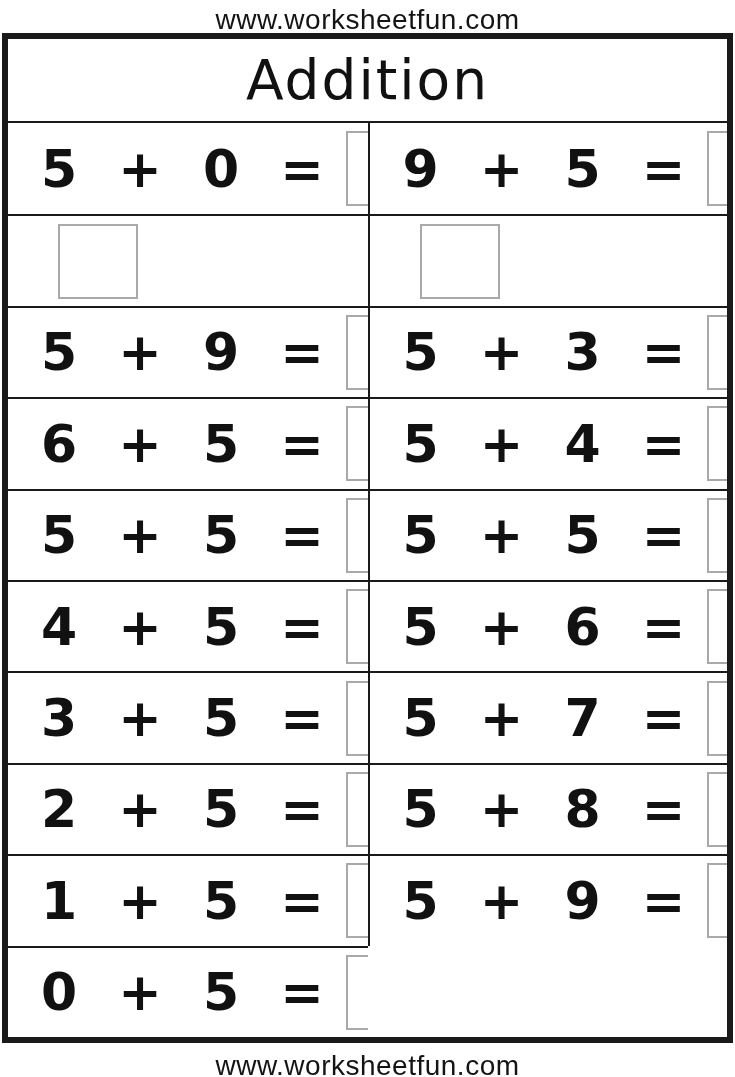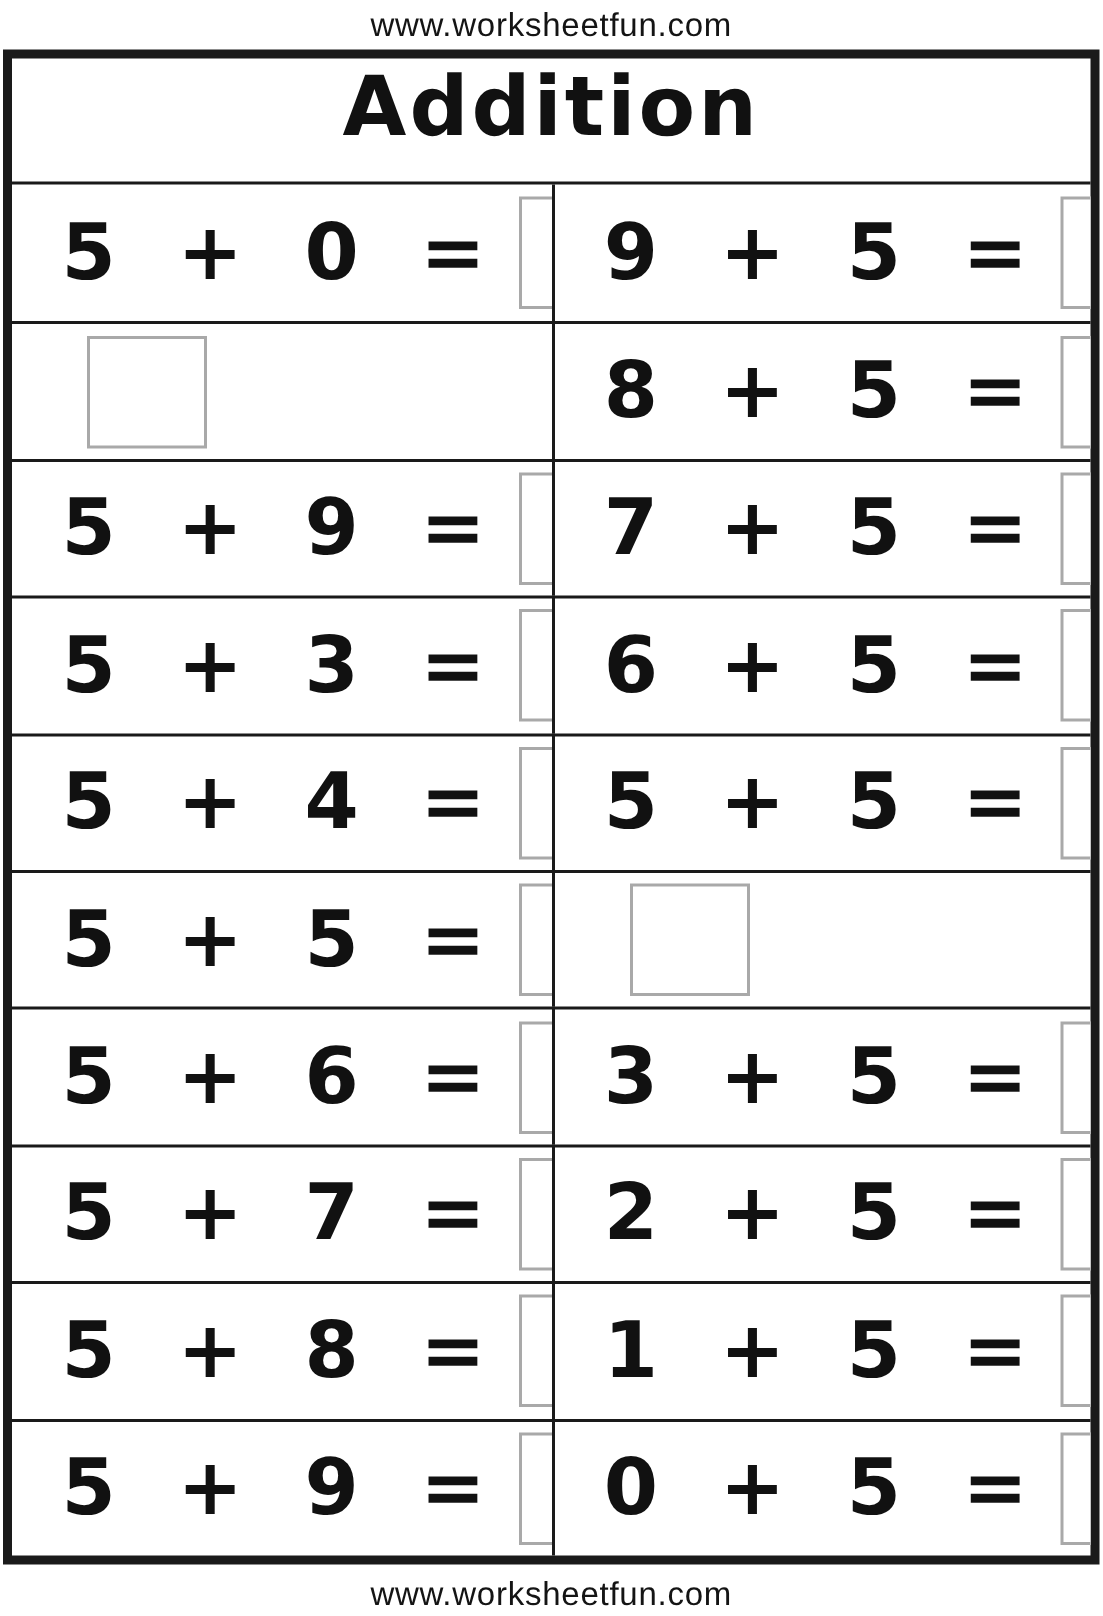--- a/index.html
+++ b/index.html
@@ -11,21 +11,21 @@
     width: 735px;
     height: 1077px;
     background: #ffffff;
     overflow: hidden;
     font-family: "DejaVu Sans", sans-serif;
     color: #111111;
   }
   .site-url {
     text-align: center;
     font-family: "Liberation Sans", sans-serif;
-    font-size: 22px;
+    font-size: 28px;
     color: #141414;
     letter-spacing: 0.5px;
   }
   .site-url.top {
     height: 33px;
     padding-top: 4px;
     box-sizing: border-box;
   }
   .site-url.bottom {
     padding-top: 7px;
@@ -37,23 +37,24 @@
     border: 6px solid #1a1a1a;
     background: #ffffff;
     display: flex;
     flex-direction: column;
   }
   .title-row {
     height: 82px;
     flex: none;
     border-bottom: 2.5px solid #1a1a1a;
     display: flex;
+    align-items: center;
     justify-content: center;
     font-size: 55px;
-    font-weight: bold;
+    font-weight: normal;
     letter-spacing: 2px;
   }
   .grid {
     flex: 1;
     display: grid;
     grid-template-columns: 1fr 1fr;
     grid-auto-rows: 1fr;
   }
   .cell {
     display: flex;
@@ -105,30 +106,25 @@
       </div>
       <div class="cell">
         <span class="problem">9 + 5 =</span>
         <span class="answer-box"></span>
       </div>
 
       <div class="cell">
         <span class="answer-box"></span>
       </div>
       <div class="cell">
-        <span class="problem">8 + 5 =</span>
         <span class="answer-box"></span>
       </div>
 
       <div class="cell">
         <span class="problem">5 + 9 =</span>
-        <span class="answer-box"></span>
-      </div>
-      <div class="cell">
-        <span class="problem">7 + 5 =</span>
         <span class="answer-box"></span>
       </div>
 
       <div class="cell">
         <span class="problem">5 + 3 =</span>
         <span class="answer-box"></span>
       </div>
       <div class="cell">
         <span class="problem">6 + 5 =</span>
         <span class="answer-box"></span>
@@ -141,20 +137,21 @@
       <div class="cell">
         <span class="problem">5 + 5 =</span>
         <span class="answer-box"></span>
       </div>
 
       <div class="cell">
         <span class="problem">5 + 5 =</span>
         <span class="answer-box"></span>
       </div>
       <div class="cell">
+        <span class="problem">4 + 5 =</span>
         <span class="answer-box"></span>
       </div>
 
       <div class="cell">
         <span class="problem">5 + 6 =</span>
         <span class="answer-box"></span>
       </div>
       <div class="cell">
         <span class="problem">3 + 5 =</span>
         <span class="answer-box"></span>

